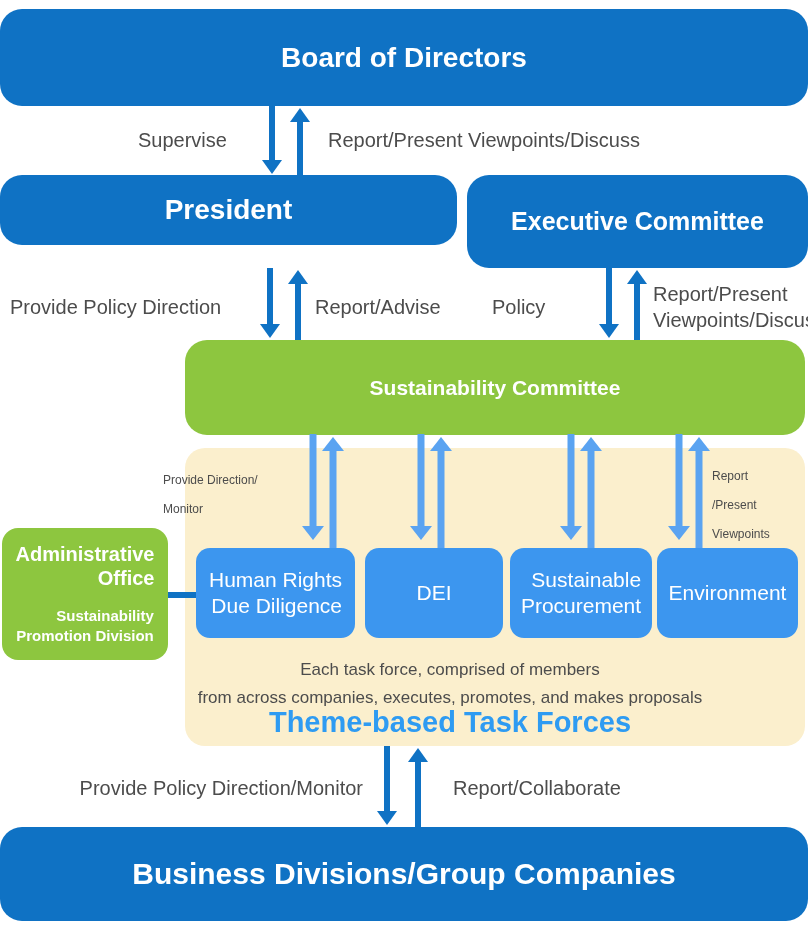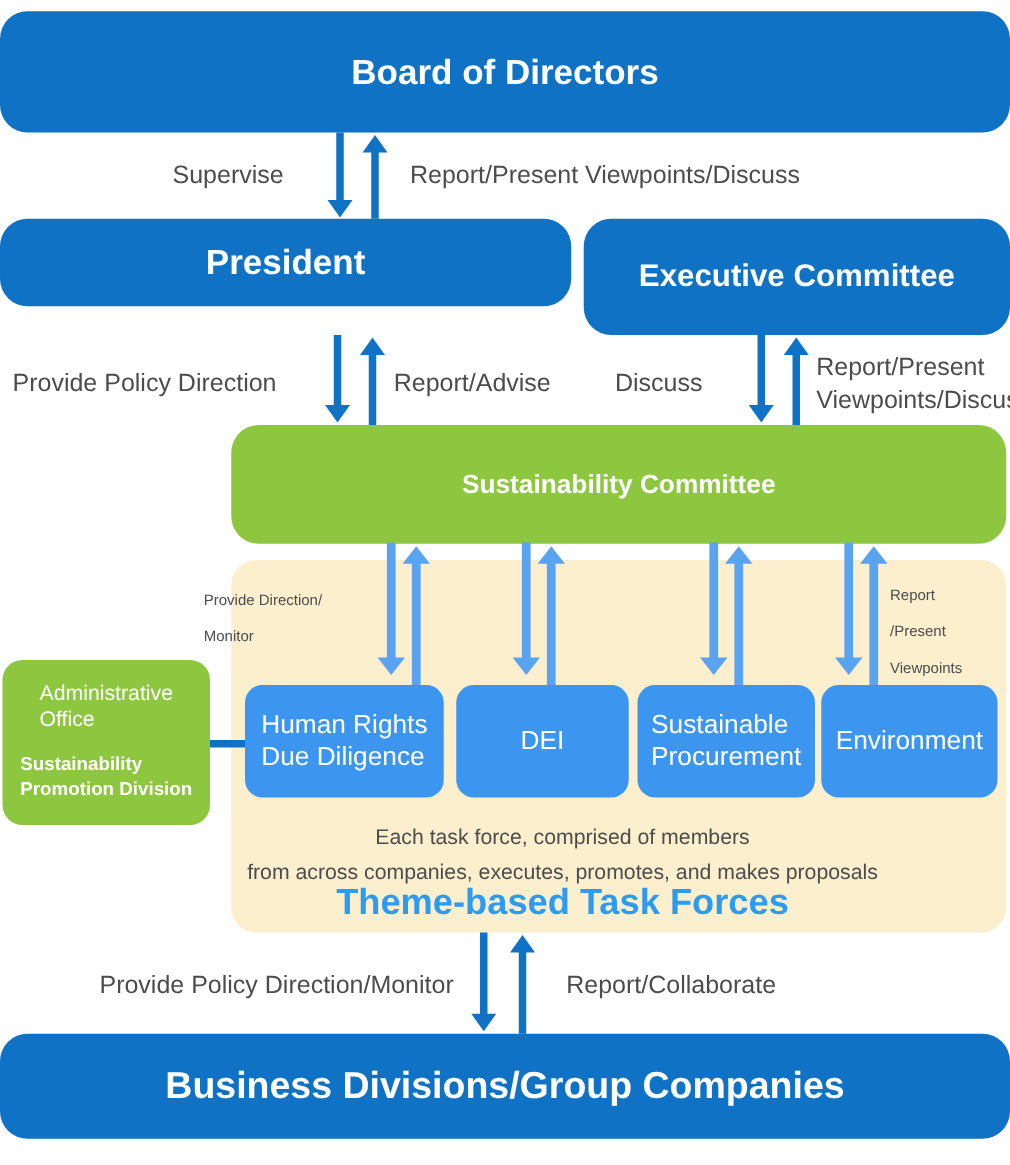--- a/index.html
+++ b/index.html
@@ -6,46 +6,46 @@
   #stage{
     position:relative;
     width:808px;height:932px;
     background:#ffffff;
     font-family:"Liberation Sans", sans-serif;
     overflow:hidden;
   }
   .box{
     position:absolute;
     display:flex;align-items:center;justify-content:center;
-    text-align:left;color:#ffffff;
+    text-align:right;color:#ffffff;
     border-radius:22px;
     box-sizing:border-box;
   }
   .dark{background:var(--dark-blue);}
   .green{background:var(--green);}
   .lightbox{background:var(--light-blue-box);border-radius:14px;}
   .b-board{left:0;top:9px;width:808px;height:97px;font-size:28px;font-weight:bold;}
   .b-president{left:0;top:175px;width:457px;height:70px;font-size:28px;font-weight:bold;}
   .b-exec{left:467px;top:175px;width:341px;height:93px;font-size:25px;font-weight:bold;}
   .b-sus{left:185px;top:340px;width:620px;height:95px;font-size:21px;font-weight:bold;}
-  .b-business{left:0;top:827px;width:808px;height:84px;font-size:30px;font-weight:bold;}
+  .b-business{left:0;top:827px;width:808px;height:94px;font-size:30px;font-weight:bold;}
   .panel{
     position:absolute;left:185px;top:448px;width:620px;height:298px;
     background:var(--cream);border-radius:20px;
   }
   .tf{top:548px;height:90px;font-size:21px;line-height:1.25;}
   .tf1{left:196px;width:159px;}
   .tf2{left:365px;width:138px;}
   .tf3{left:510px;width:142px;}
   .tf4{left:657px;width:141px;}
   .b-admin{
     left:2px;top:528px;width:166px;height:132px;border-radius:16px;
     flex-direction:column;line-height:1.2;
   }
-  .admin-title{font-size:17px;font-weight:normal;}
+  .admin-title{font-size:20px;font-weight:bold;}
   .admin-sub{font-size:15px;font-weight:600;margin-top:16px;line-height:1.35;}
   .connector{
     position:absolute;left:168px;top:592px;width:28px;height:6px;
     background:var(--dark-blue);
   }
   .lbl{
     position:absolute;color:var(--label-gray);
     font-size:20px;line-height:24px;white-space:nowrap;
   }
   .lbl.small{font-size:20px;line-height:26px;}
@@ -111,21 +111,21 @@
     </div>
   <div class="lbl" style="left:10px;top:295px;">Provide Policy Direction</div>
   <div class="lbl" style="left:315px;top:295px;">Report/Advise</div>
 
   <div class="ar down" style="left:609px;top:268px;height:70px;">
       <span class="sh"></span>
     </div>
   <div class="ar up" style="left:637px;top:270px;height:70px;">
       <span class="sh"></span>
     </div>
-  <div class="lbl" style="left:492px;top:295px;">Discuss</div>
+  <div class="lbl" style="left:492px;top:295px;">Policy</div>
   <div class="lbl small pre" style="left:653px;top:281px;">Report/Present
 Viewpoints/Discuss</div>
 
   <div class="box green b-sus">
     <span>Sustainability Committee</span>
   </div>
 
   <div class="panel"></div>
 
   <div class="lbl panel-side pre" style="left:163px;top:466px;">Provide Direction/

